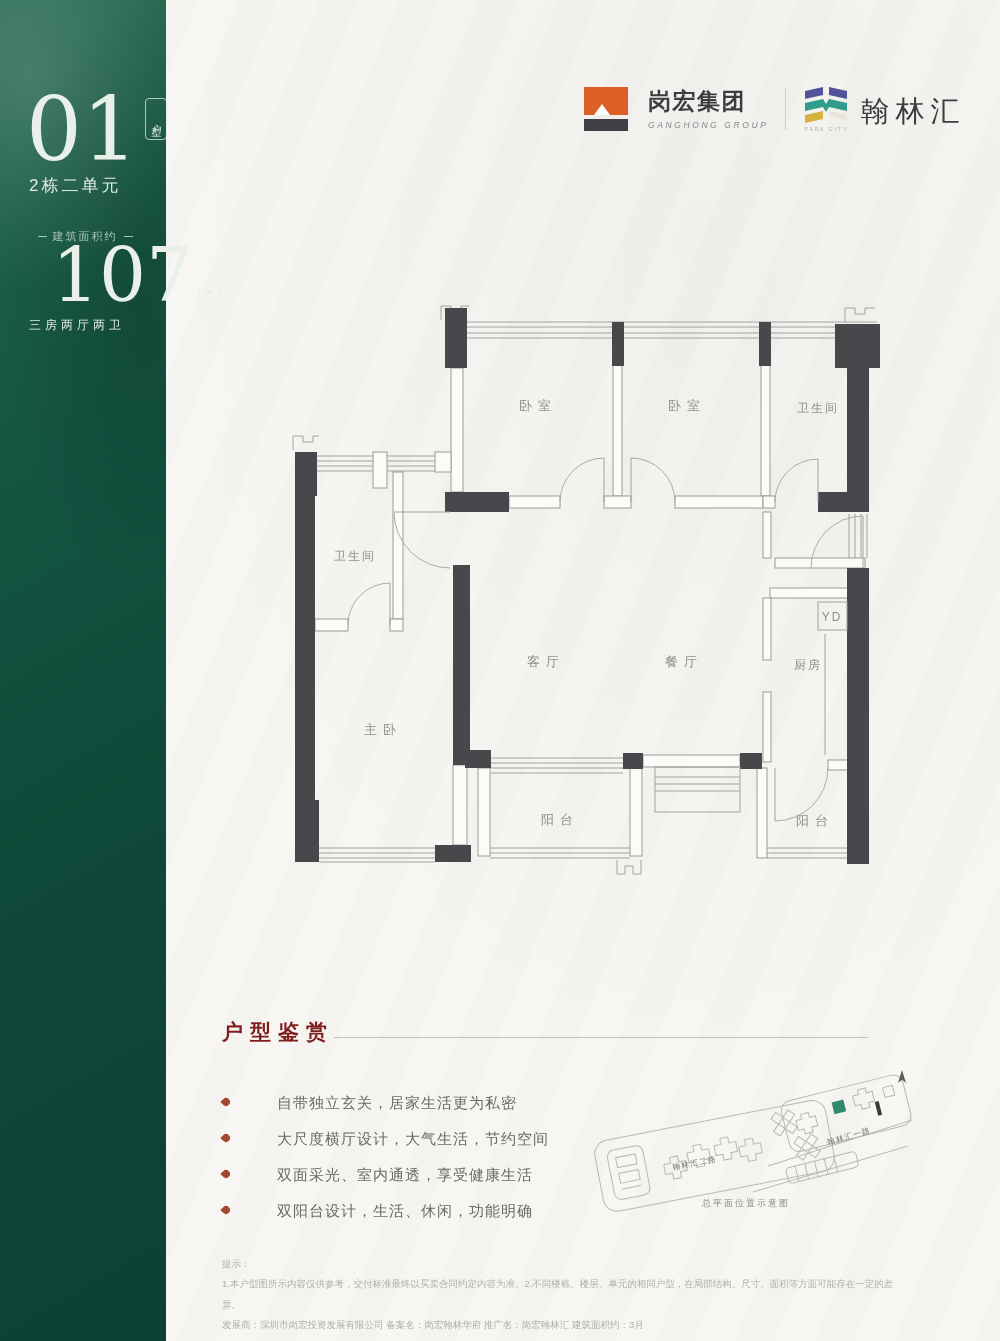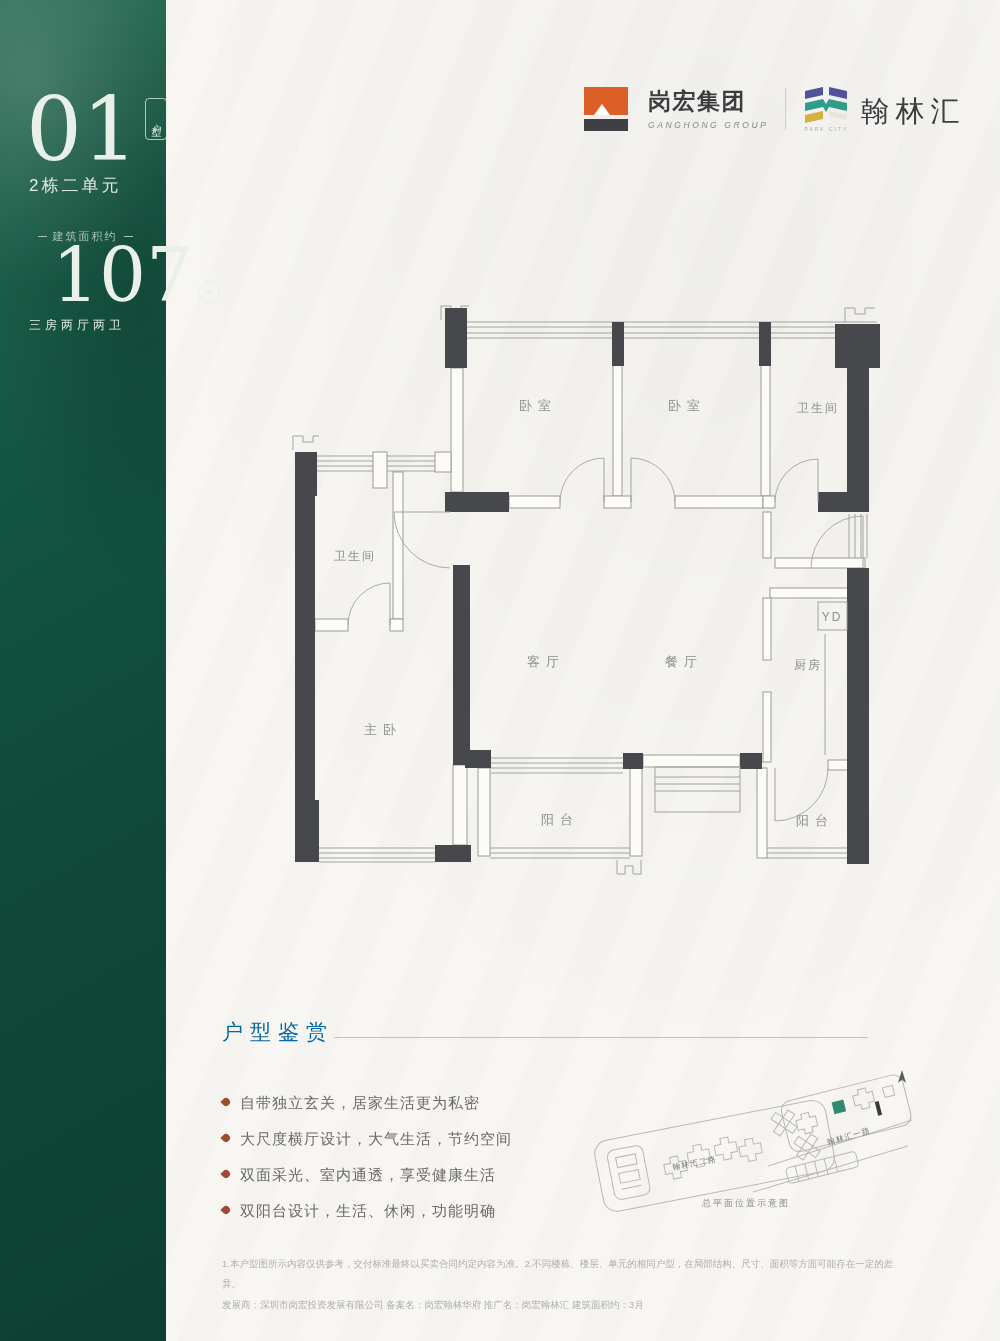--- a/index.html
+++ b/index.html
@@ -43,24 +43,24 @@
   .hl-cn{margin-left:11px;margin-top:2px;font-size:29px;font-weight:400;letter-spacing:6px;color:#3B3D41;}
   
   .plan{position:absolute;left:285px;top:300px;width:600px;height:590px;}
   .wd{fill:#47484B;stroke:none;}
   .wh{fill:#FCFBF8;stroke:#9A9A98;stroke-width:1;}
   .ln{fill:none;stroke:#A2A2A0;stroke-width:1;}
   .arc{fill:none;stroke:#ABABA9;stroke-width:1;}
   .rl{font-family:"Liberation Sans",sans-serif;font-size:13px;letter-spacing:6px;fill:#8F8F8D;}
   .rls{font-family:"Liberation Sans",sans-serif;font-size:12px;letter-spacing:2px;fill:#8F8F8D;}
   
-  .feat-head{position:absolute;left:222px;top:1018px;font-size:21px;font-weight:normal;letter-spacing:7px;color:#0369a1;}
+  .feat-head{position:absolute;left:222px;top:1018px;font-size:21px;font-weight:bold;letter-spacing:7px;color:#7f1d1d;}
   .feat-line{position:absolute;left:334px;top:1037px;width:534px;height:1px;background:#C4C2BE;}
   .feat-list{position:absolute;left:222px;top:1094px;list-style:none;margin:0;padding:0;}
-  .feat-list li{display:flex;align-items:flex-start;margin-bottom:17px;font-size:15px;letter-spacing:1px;color:#6B6A68;}
+  .feat-list li{display:flex;align-items:flex-start;margin-bottom:17px;font-size:15px;letter-spacing:1px;color:#6B6A68;gap:37px;}
   .leaf{flex:0 0 auto;width:8px;height:8px;margin:4px 10px 0 0;background:#A04A34;
     border-radius:0 50% 50% 50%;transform:rotate(-45deg);}
   
   .siteplan{position:absolute;left:578px;top:1066px;width:342px;height:152px;}
   .sp-ln{fill:none;stroke:#B9B8B5;stroke-width:1;}
   .sp-txt{font-size:8px;fill:#76756F;letter-spacing:1px;}
   .sp-cap{font-size:9px;fill:#8E8D89;letter-spacing:2px;}
   
   .legal{position:absolute;left:222px;top:1254px;width:690px;font-size:9.5px;line-height:2.15;color:#AFAEAB;}
 </style>
@@ -275,17 +275,18 @@
       <g>
         <path d="M324,4 L328,17 L324,13.5 L320,17 Z" fill="#5A5A57"></path>
       </g>
       <text class="sp-txt" transform="translate(95,104) rotate(-11)">翰林汇二路</text>
       <text class="sp-txt" transform="translate(250,79) rotate(-16)">翰林汇一路</text>
       <text class="sp-cap" x="168" y="140" text-anchor="middle">总平面位置示意图</text>
     </svg>
   </div>
 
   <div class="legal">
+    <div>提示：</div>
     <div>1.本户型图所示内容仅供参考，交付标准最终以买卖合同约定内容为准。2.不同楼栋、楼层、单元的相同户型，在局部结构、尺寸、面积等方面可能存在一定的差异。</div>
     <div>发展商：深圳市岗宏投资发展有限公司  备案名：岗宏翰林华府  推广名：岗宏翰林汇  建筑面积约：3月</div>
   </div>
 
 </div>
 
 </body></html>

